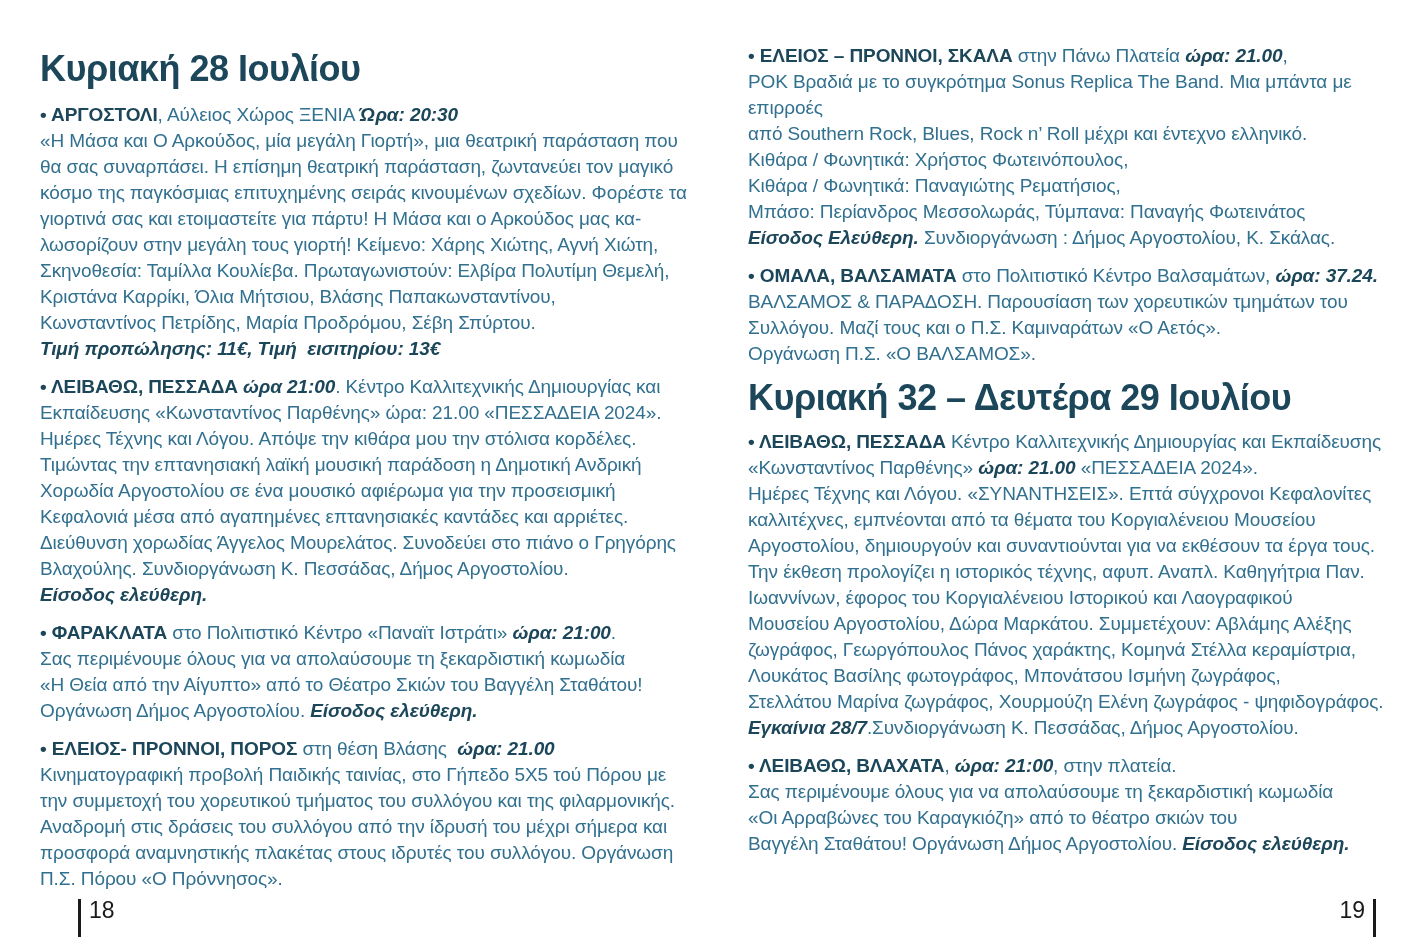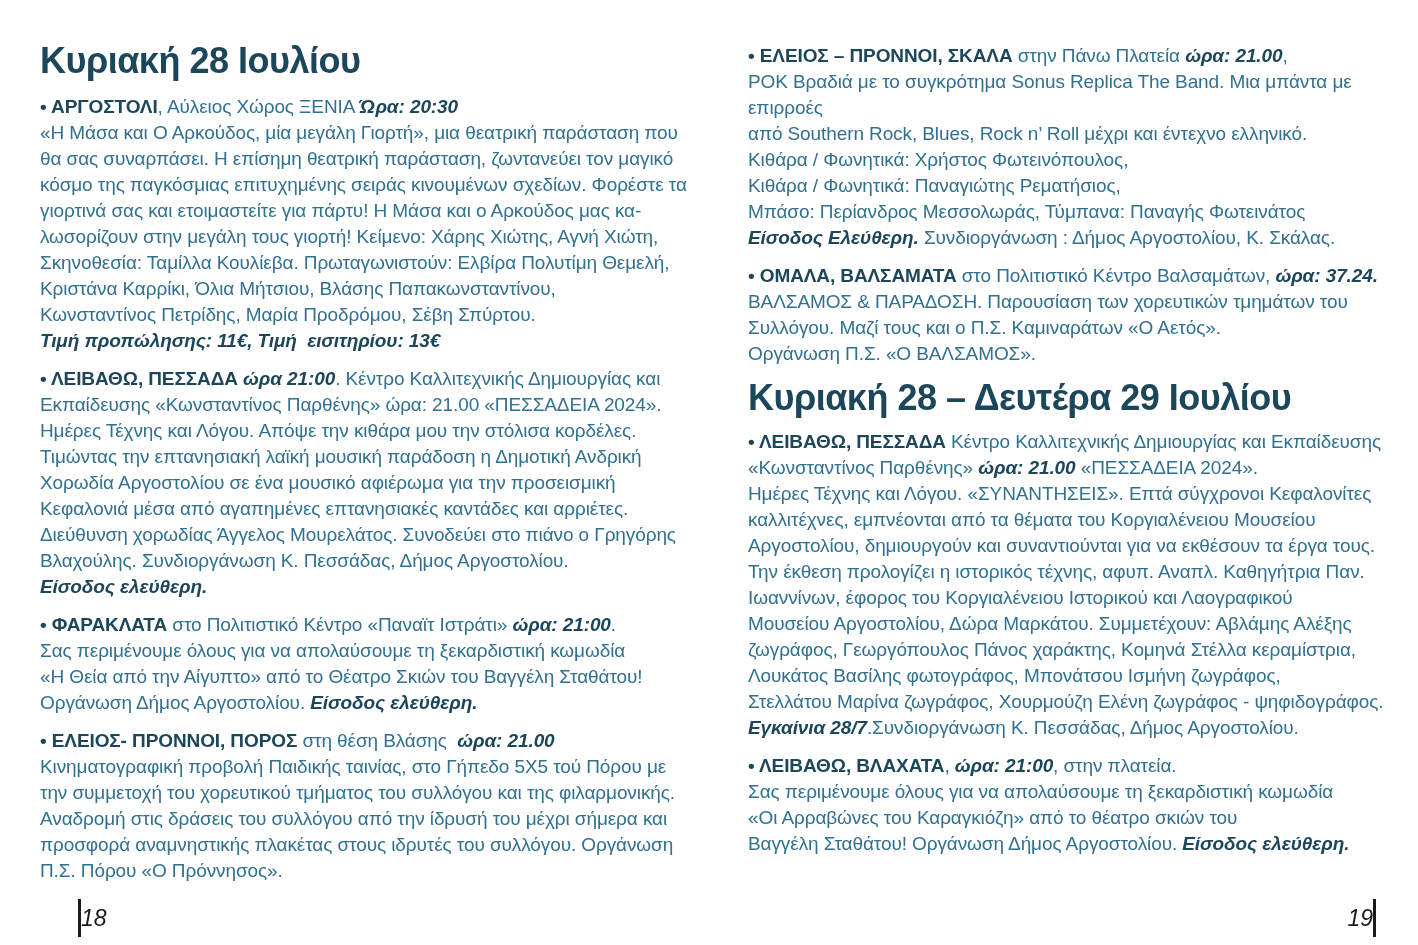--- a/index.html
+++ b/index.html
@@ -20,39 +20,39 @@
   .page-col.left{left:40px;width:656px;}
   .page-col.right{left:748px;width:656px;}
   .col-flow-left{position:absolute;top:42px;left:0;width:100%;}
   .col-flow-right{position:absolute;top:43px;left:0;width:100%;}
   h1.day-heading{
     font-size:36px;
     font-weight:bold;
     letter-spacing:-0.5px;
     line-height:38px;
     color:var(--heading);
-    margin:0 0 14px 0;
+    margin:8px 0 14px 0;
   }
   h1.day-heading.mid{margin:12px 0 12px 0;}
   p.event{
     font-size:19px;
     line-height:26px;
     letter-spacing:-0.1px;
     color:var(--body);
     white-space:pre-wrap;
     margin:0 0 12px 0;
   }
   .seg-n{color:var(--body);}
   .seg-b{font-weight:bold;color:var(--heading);}
   .seg-bi{font-weight:bold;font-style:italic;color:var(--heading);}
   .page-num-group{
     position:absolute;bottom:8px;
-    display:flex;align-items:center;gap:0;
+    display:flex;align-items:flex-start;gap:8px;
     color:var(--page_number);
-    font-size:23px;line-height:23px;font-style:italic;
+    font-size:23px;line-height:23px;
   }
   .page-num-group.left-num{left:38px;}
   .page-num-group.right-num{right:28px;}
   .edge-bar{
     width:3px;height:38px;background:var(--page_number);
     display:inline-block;
   }
 </style>
 </head>
 <body>
@@ -104,21 +104,21 @@
 ΡΟΚ Βραδιά με το συγκρότημα Sonus Replica The Band. Μια μπάντα με επιρροές
 από Southern Rock, Blues, Rock n’ Roll μέχρι και έντεχνο ελληνικό.
 Κιθάρα / Φωνητικά: Χρήστος Φωτεινόπουλος,
 Κιθάρα / Φωνητικά: Παναγιώτης Ρεματήσιος,
 Μπάσο: Περίανδρος Μεσσολωράς, Τύμπανα: Παναγής Φωτεινάτος
 </span><span class="seg-bi">Είσοδος Ελεύθερη.</span><span class="seg-n"> Συνδιοργάνωση : Δήμος Αργοστολίου, Κ. Σκάλας.</span></p>
       <p class="event"><span class="seg-b">• ΟΜΑΛΑ, ΒΑΛΣΑΜΑΤΑ </span><span class="seg-n">στο Πολιτιστικό Κέντρο Βαλσαμάτων, </span><span class="seg-bi">ώρα: 37.24.</span><span class="seg-n">
 ΒΑΛΣΑΜΟΣ &amp; ΠΑΡΑΔΟΣΗ. Παρουσίαση των χορευτικών τμημάτων του
 Συλλόγου. Μαζί τους και ο Π.Σ. Καμιναράτων «Ο Αετός».
 Οργάνωση Π.Σ. «Ο ΒΑΛΣΑΜΟΣ».</span></p>
-      <h1 class="day-heading mid">Κυριακή 28 – Δευτέρα 29 Ιουλίου</h1>
+      <h1 class="day-heading mid">Κυριακή 32 – Δευτέρα 29 Ιουλίου</h1>
       <p class="event"><span class="seg-b">• ΛΕΙΒΑΘΩ, ΠΕΣΣΑΔΑ </span><span class="seg-n">Κέντρο Καλλιτεχνικής Δημιουργίας και Εκπαίδευσης
 «Κωνσταντίνος Παρθένης» </span><span class="seg-bi">ώρα: 21.00</span><span class="seg-n"> «ΠΕΣΣΑΔΕΙΑ 2024».
 Ημέρες Τέχνης και Λόγου. «ΣΥΝΑΝΤΗΣΕΙΣ». Επτά σύγχρονοι Κεφαλονίτες
 καλλιτέχνες, εμπνέονται από τα θέματα του Κοργιαλένειου Μουσείου
 Αργοστολίου, δημιουργούν και συναντιούνται για να εκθέσουν τα έργα τους.
 Την έκθεση προλογίζει η ιστορικός τέχνης, αφυπ. Αναπλ. Καθηγήτρια Παν.
 Ιωαννίνων, έφορος του Κοργιαλένειου Ιστορικού και Λαογραφικού
 Μουσείου Αργοστολίου, Δώρα Μαρκάτου. Συμμετέχουν: Αβλάμης Αλέξης
 ζωγράφος, Γεωργόπουλος Πάνος χαράκτης, Κομηνά Στέλλα κεραμίστρια,
 Λουκάτος Βασίλης φωτογράφος, Μπονάτσου Ισμήνη ζωγράφος,

